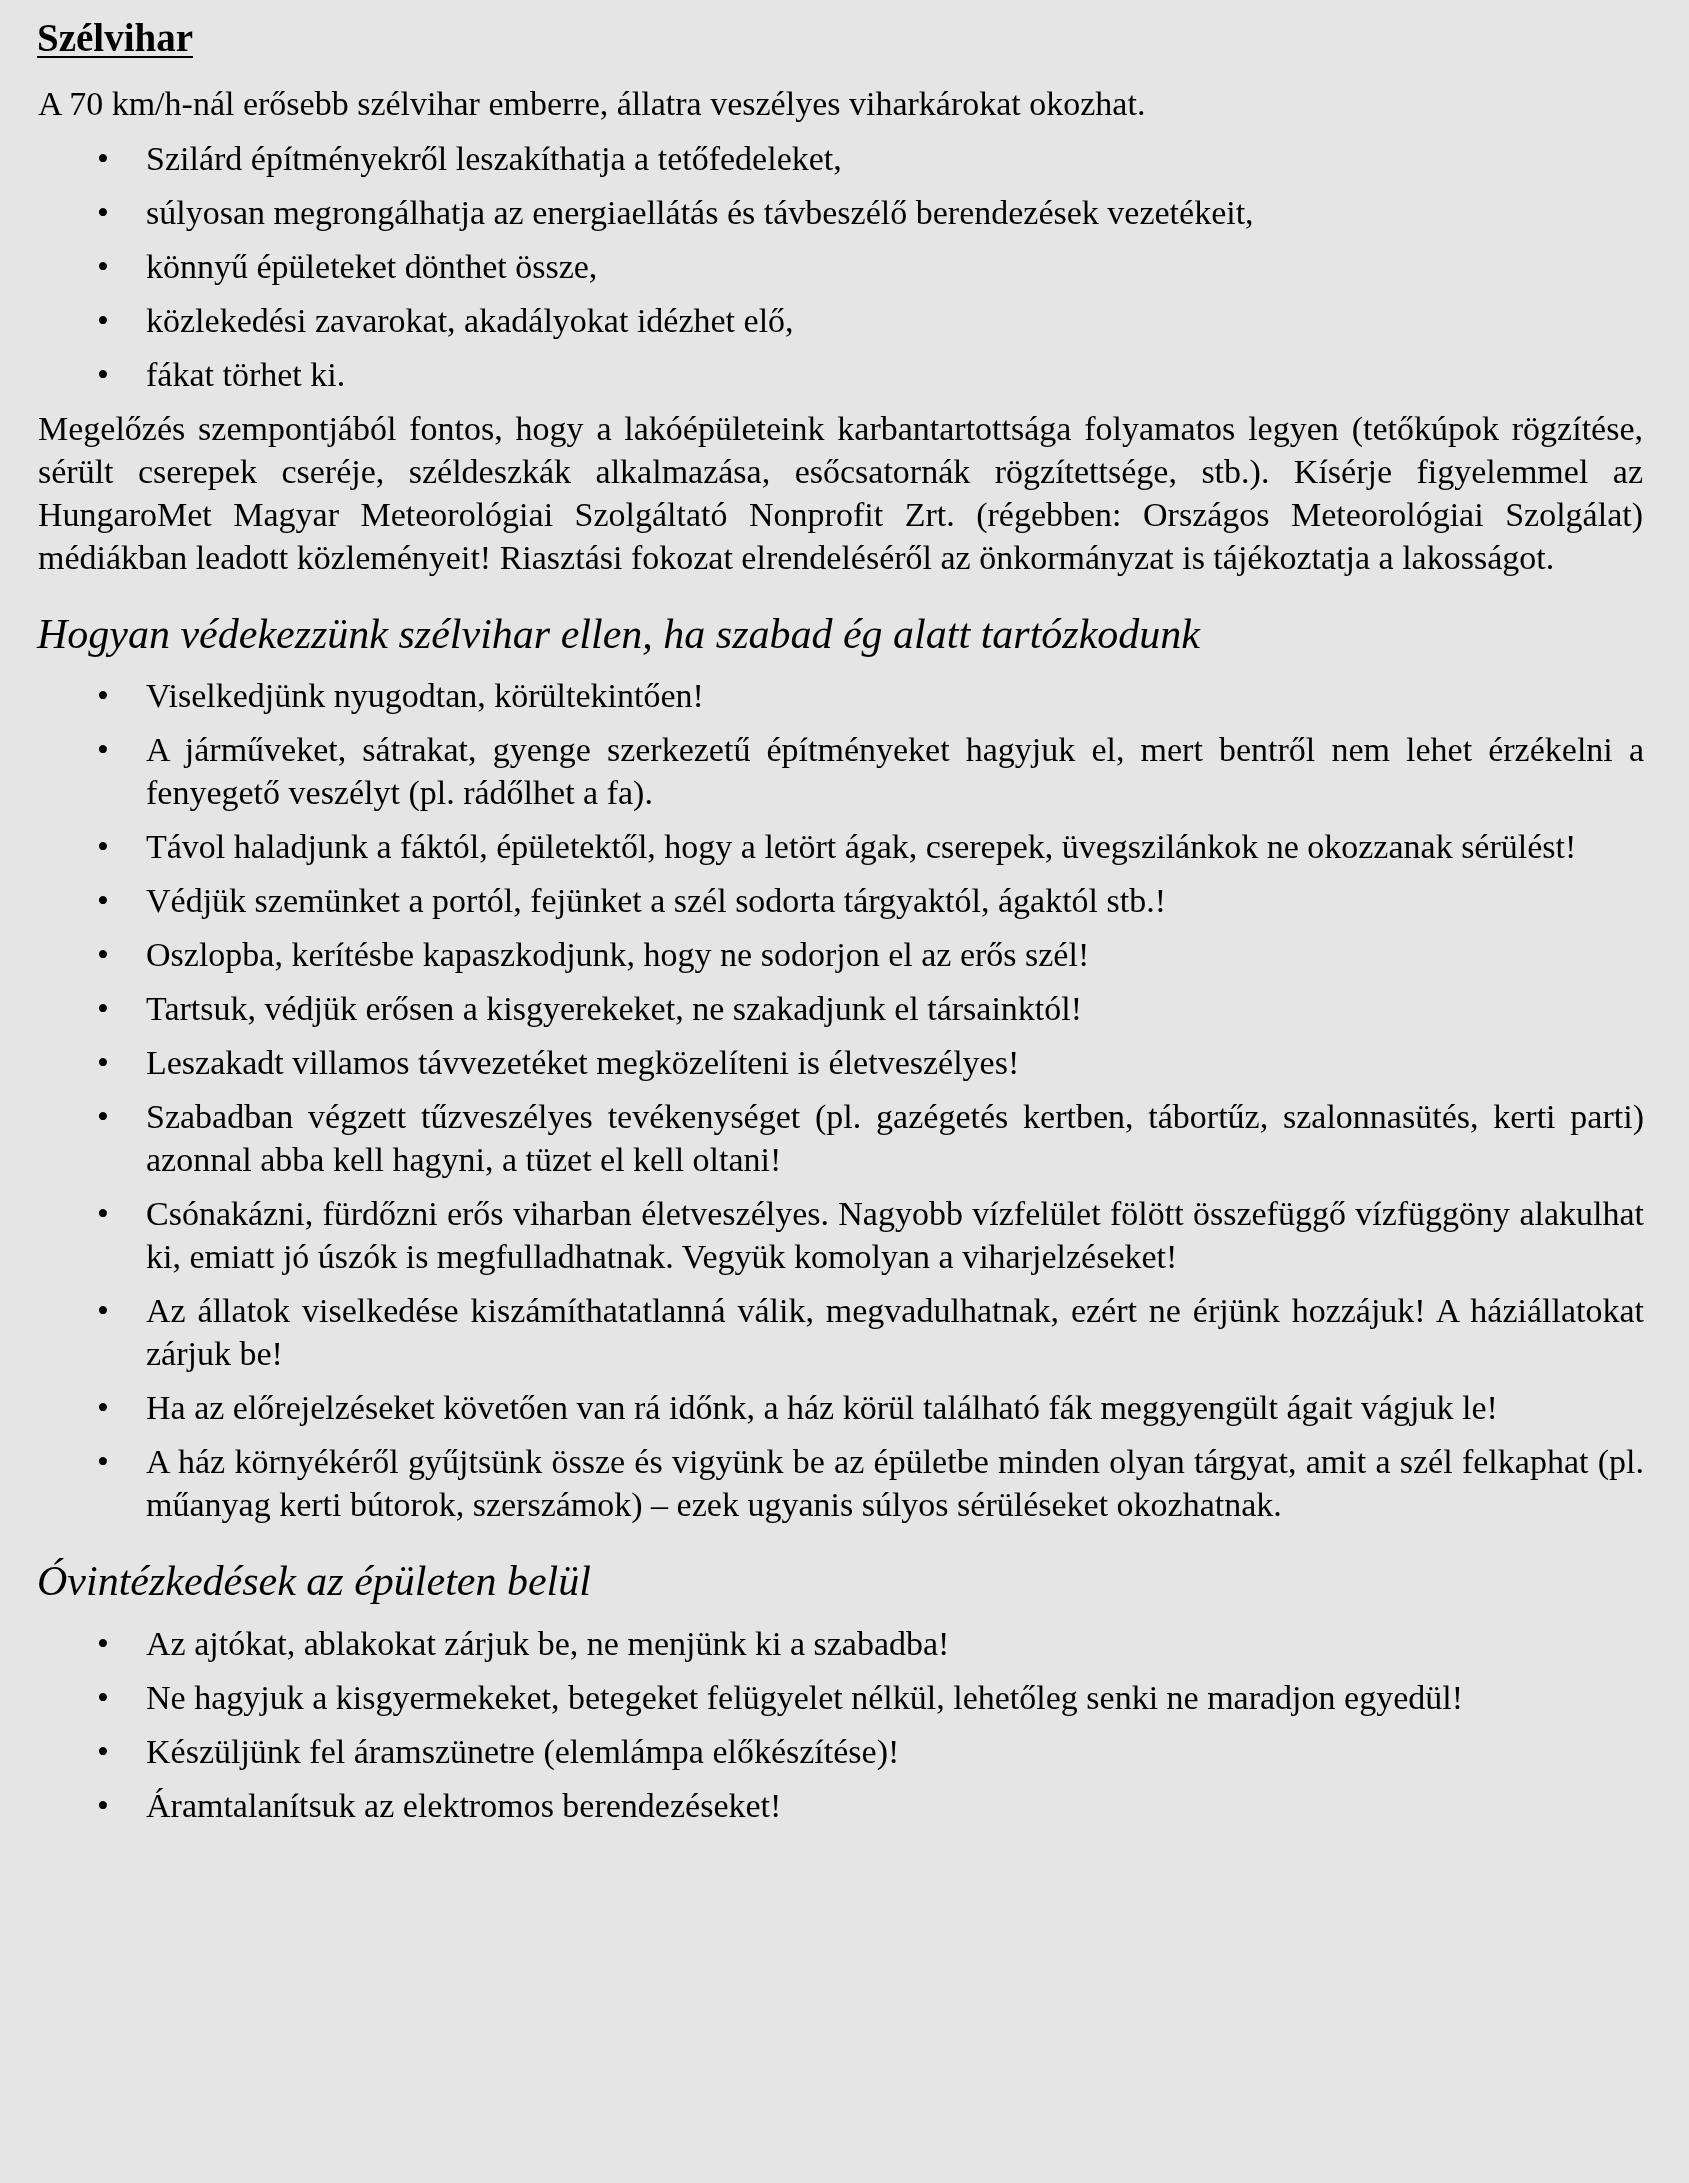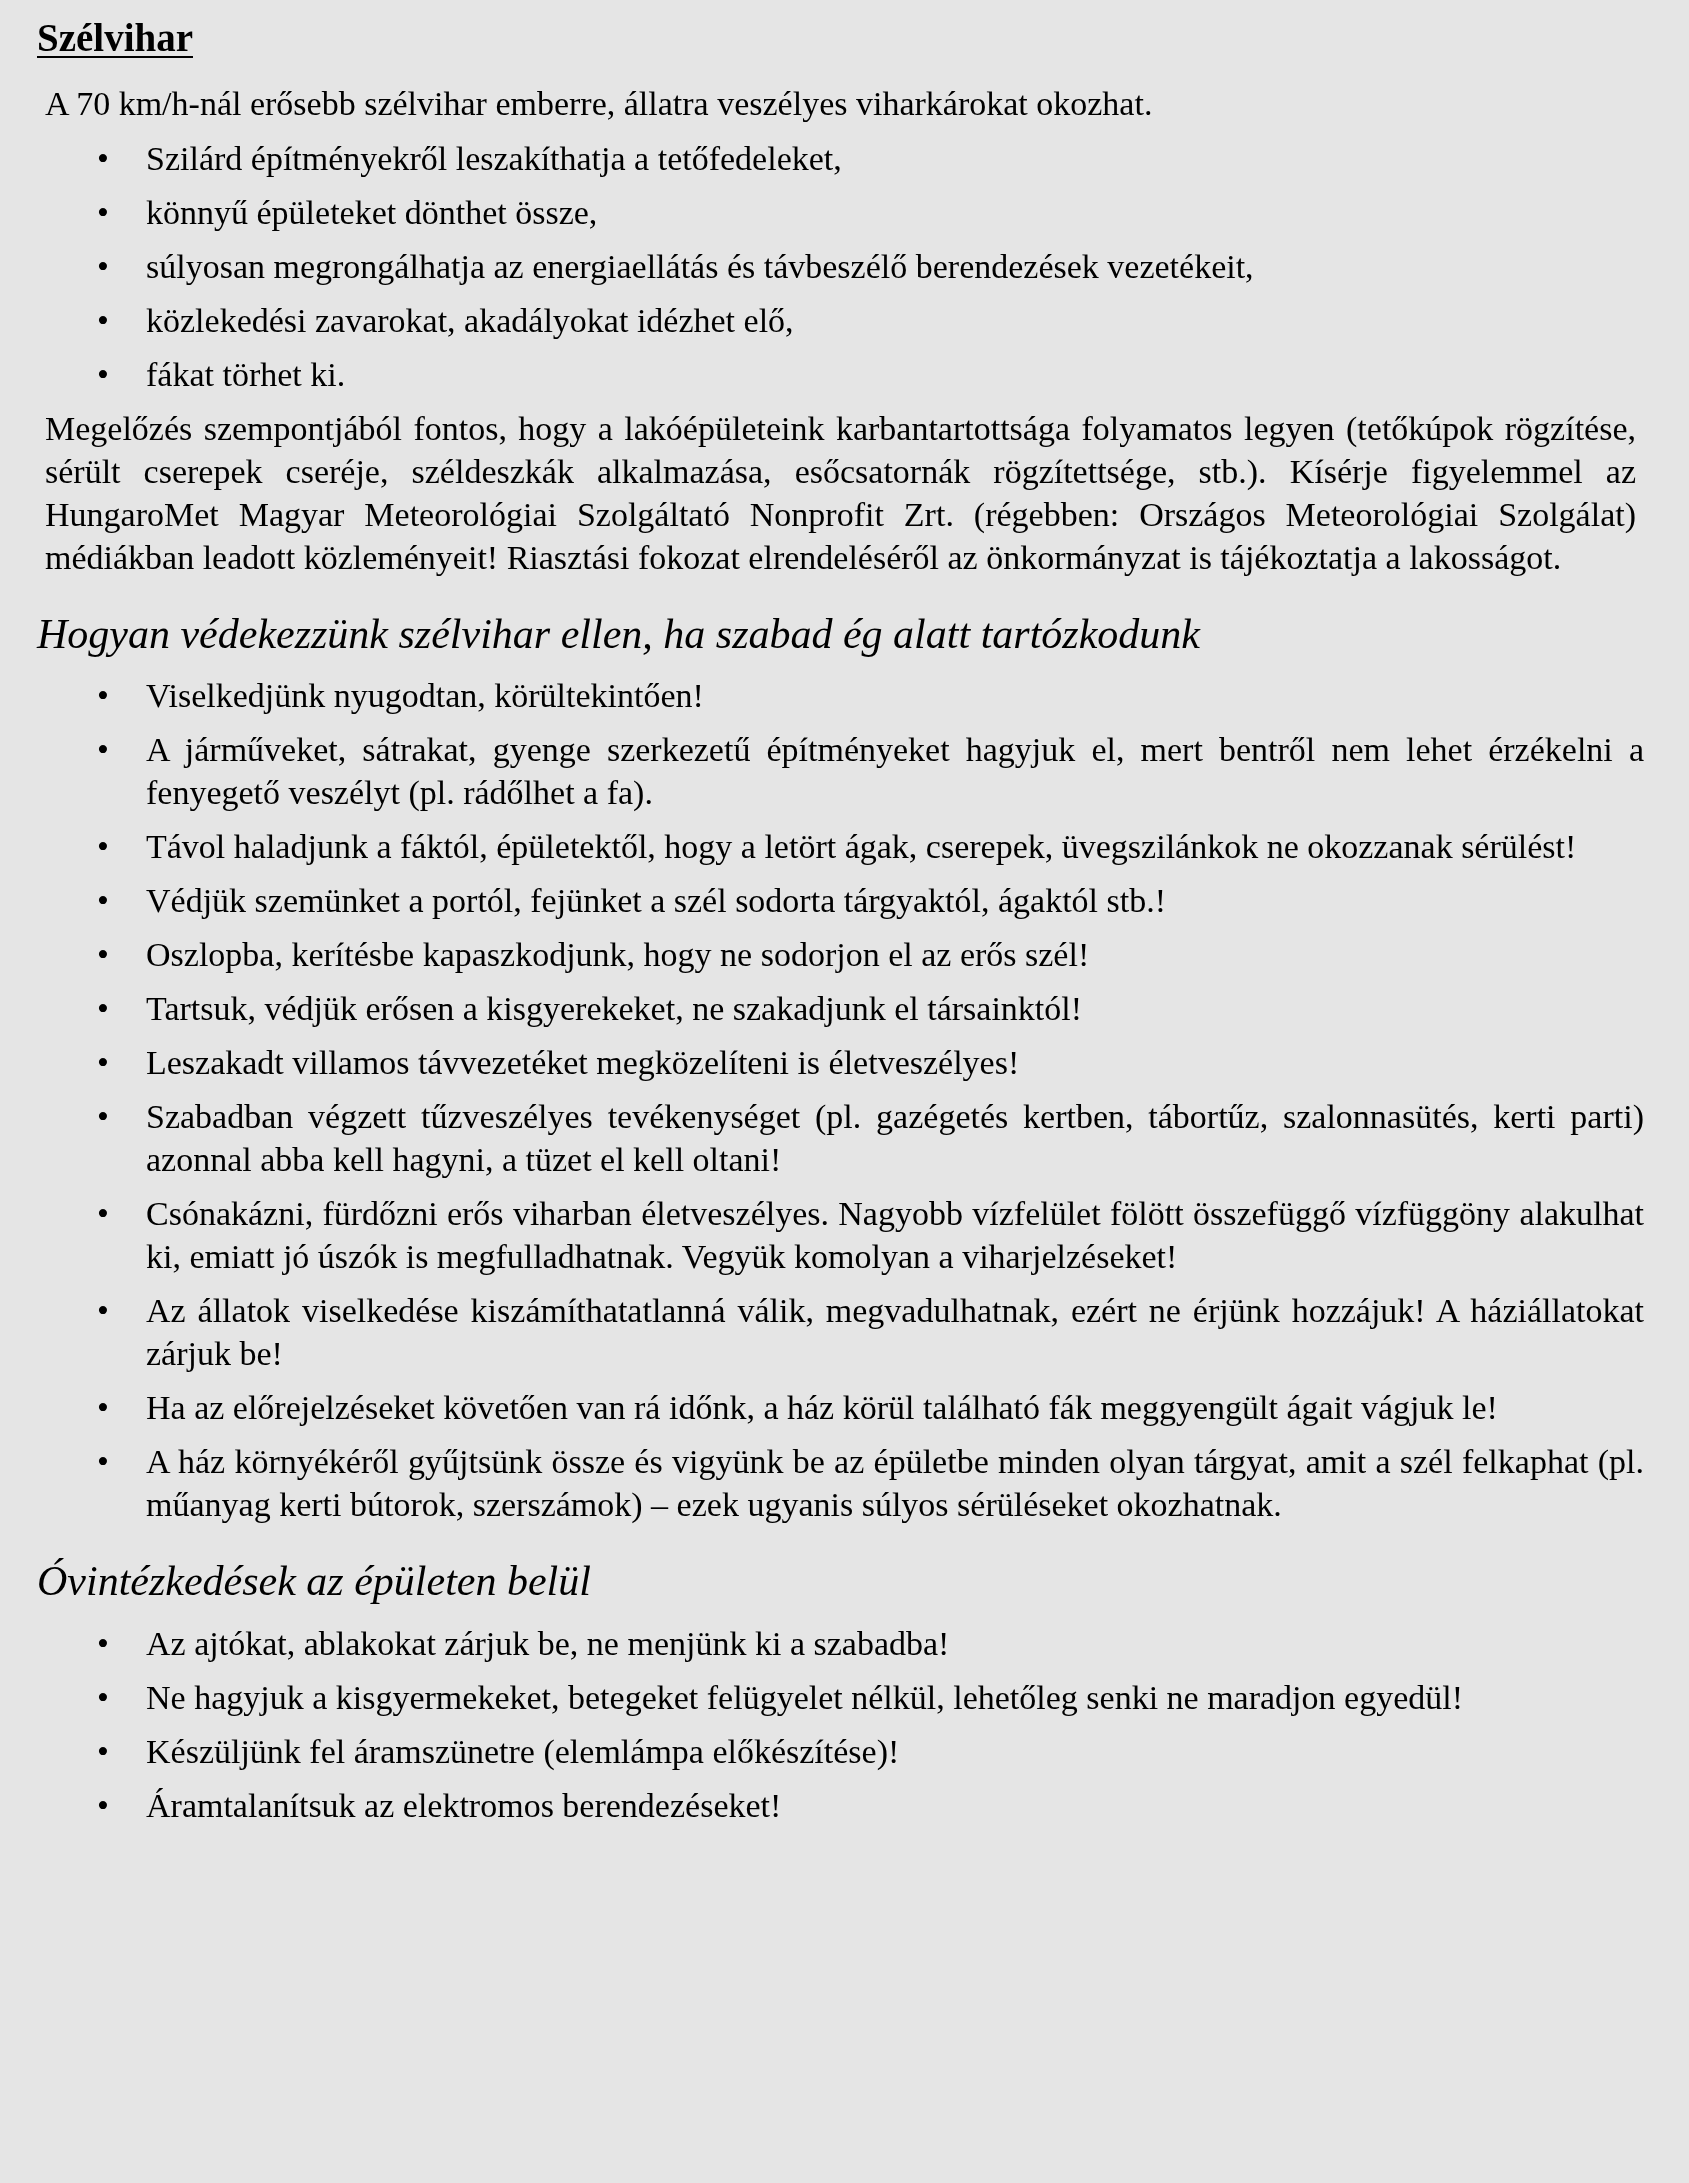--- a/index.html
+++ b/index.html
@@ -22,21 +22,21 @@
   .doc-title {
     font-size: 39px;
     line-height: 43px;
     font-weight: bold;
     text-decoration: underline;
     text-decoration-thickness: 2.3px;
     text-underline-offset: 4.7px;
     margin: 0 0 23px 0;
   }
   .body-par {
-    margin: 8px;
+    margin: 1px;
     text-align: justify;
   }
   ul.bullet-list {
     list-style: none;
     margin: 12.4px 0 6.2px 0;
     padding: 0;
   }
   ul.bullet-list li {
     position: relative;
     padding-left: 109px;
@@ -61,22 +61,22 @@
 <body>
 
 <div class="page">
 
   <h1 class="doc-title">Szélvihar</h1>
 
   <p class="body-par">A 70 km/h-nál erősebb szélvihar emberre, állatra veszélyes viharkárokat okozhat.</p>
 
   <ul class="bullet-list">
     <li>Szilárd építményekről leszakíthatja a tetőfedeleket,</li>
+    <li>súlyosan megrongálhatja az energiaellátás és távbeszélő berendezések vezetékeit,</li>
     <li>könnyű épületeket dönthet össze,</li>
-    <li>súlyosan megrongálhatja az energiaellátás és távbeszélő berendezések vezetékeit,</li>
     <li>közlekedési zavarokat, akadályokat idézhet elő,</li>
     <li>fákat törhet ki.</li>
   </ul>
 
   <p class="body-par">Megelőzés szempontjából fontos, hogy a lakóépületeink karbantartottsága folyamatos legyen (tetőkúpok rögzítése, sérült cserepek cseréje, széldeszkák alkalmazása, esőcsatornák rögzítettsége, stb.). Kísérje figyelemmel az HungaroMet Magyar Meteorológiai Szolgáltató Nonprofit Zrt. (régebben: Országos Meteorológiai Szolgálat) médiákban leadott közleményeit! Riasztási fokozat elrendeléséről az önkormányzat is tájékoztatja a lakosságot.</p>
 
   <h2 class="section-heading">Hogyan védekezzünk szélvihar ellen, ha szabad ég alatt tartózkodunk</h2>
 
   <ul class="bullet-list">
     <li>Viselkedjünk nyugodtan, körültekintően!</li>

